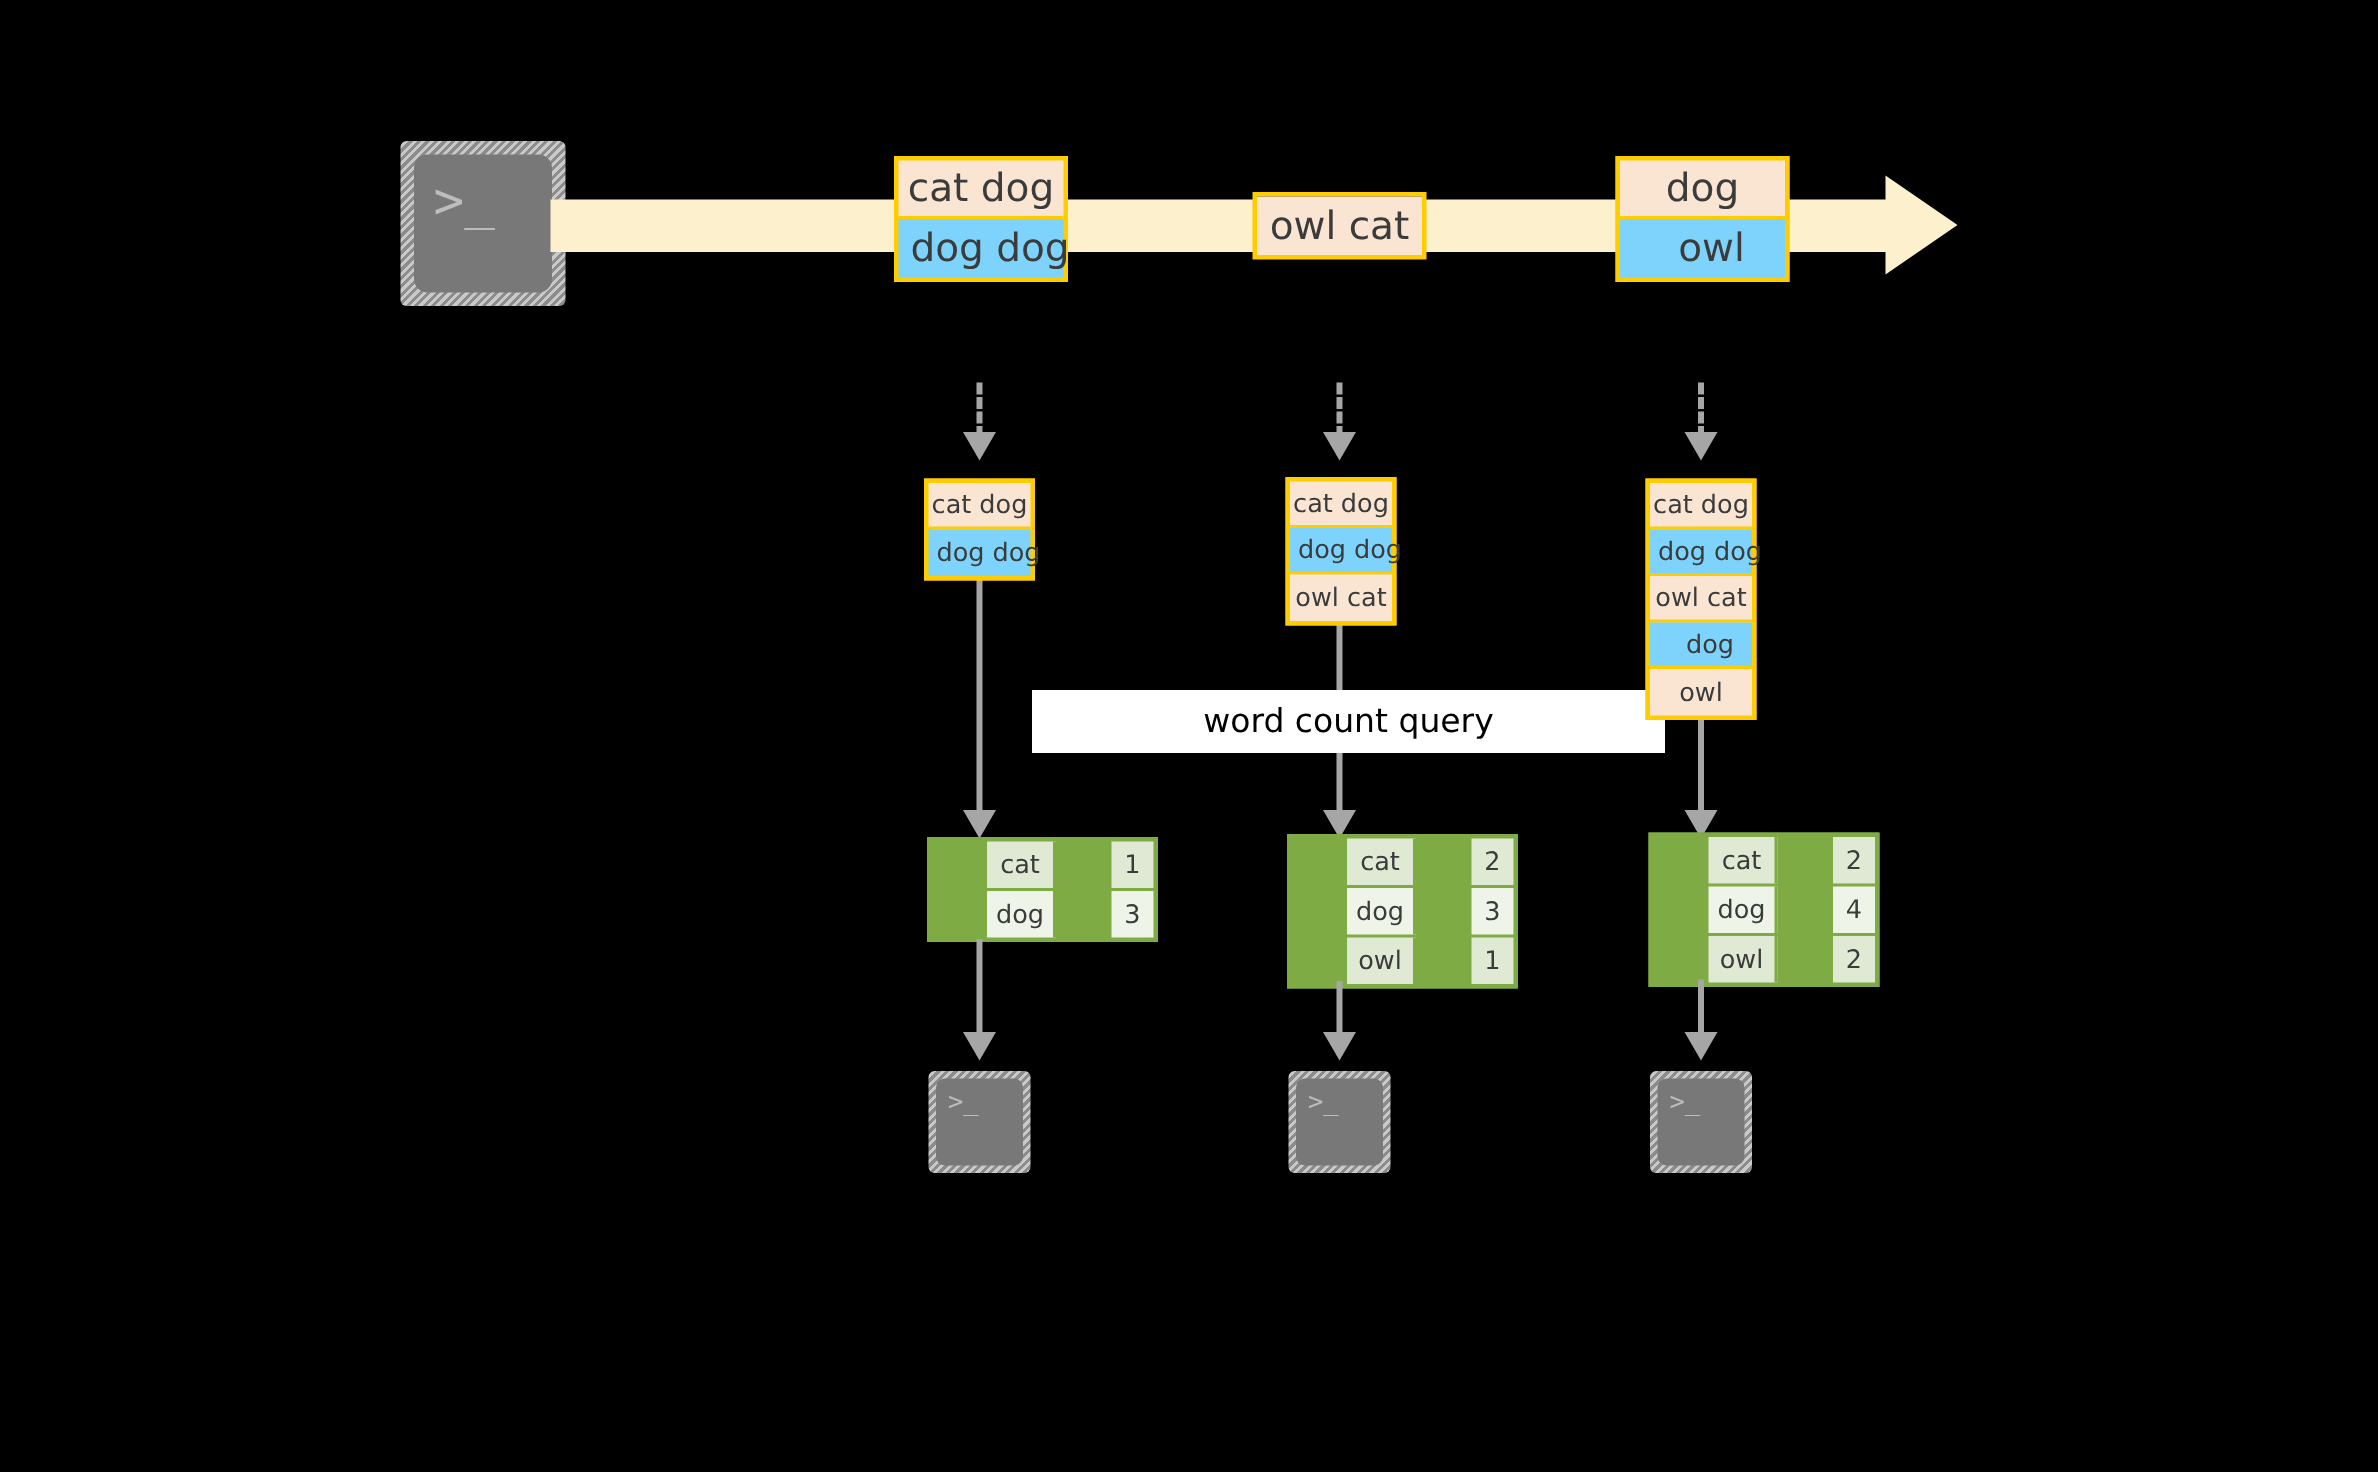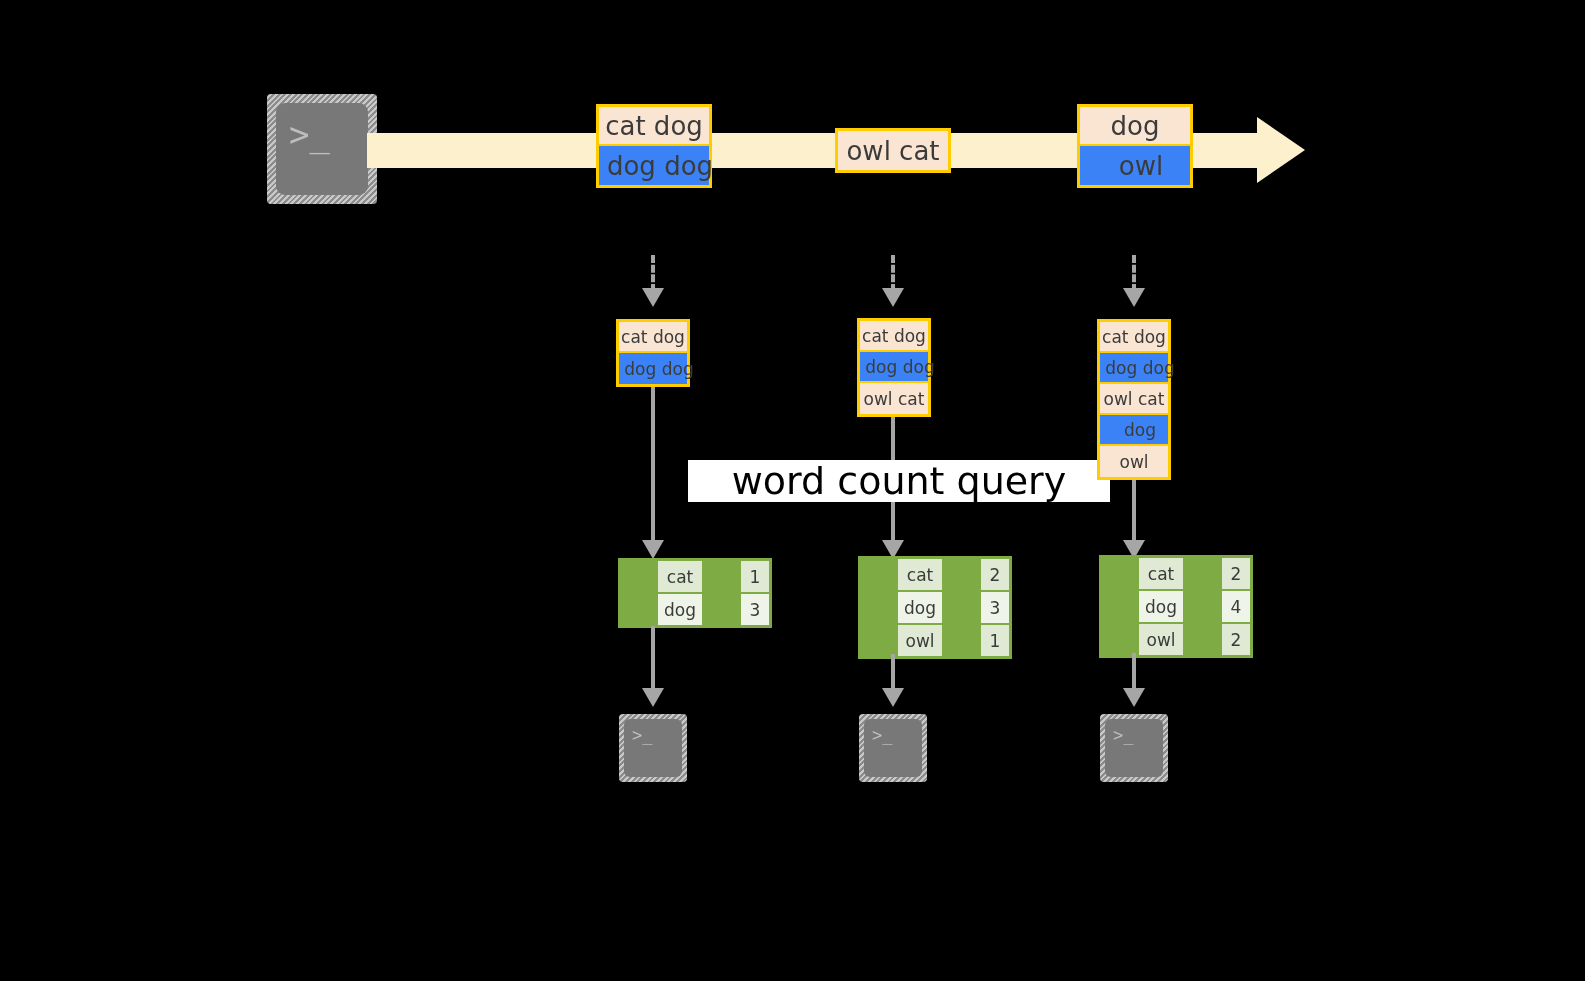--- a/index.html
+++ b/index.html
@@ -86,21 +86,21 @@
     box-sizing: border-box;
     background: #fae5d3;
     color: #3b3b3b;
     display: flex;
     align-items: center;
     justify-content: center;
     white-space: nowrap;
     border-bottom: 2px solid #ffcc00;
   }
   .rec-row:last-child { border-bottom: none; }
-  .rec-row.light { background: #3b82f6; padding-left: 12px; }
+  .rec-row.light { background: #7dd3fc; padding-left: 12px; }
 
   .rec-group.stream .rec-row { height: 39px; font-size: 26px; }
   .rec-group.snap .rec-row  { height: 31px; font-size: 17px; }
 
   
   .tbl {
     position: absolute;
     box-sizing: border-box;
     border: 3px solid #7fab45;
     background: #7fab45;
@@ -148,21 +148,21 @@
   }
 
   
   .query-label {
     position: absolute;
     background: #ffffff;
     color: #000000;
     display: flex;
     align-items: center;
     justify-content: center;
-    font-size: 38px;
+    font-size: 22px;
     white-space: nowrap;
   }
 </style>
 </head>
 <body>
 
 <div id="stage">
 
   <div class="terminal big" style="left:267px; top:94px; width:110px; height:110px;">
     <div class="inner">

